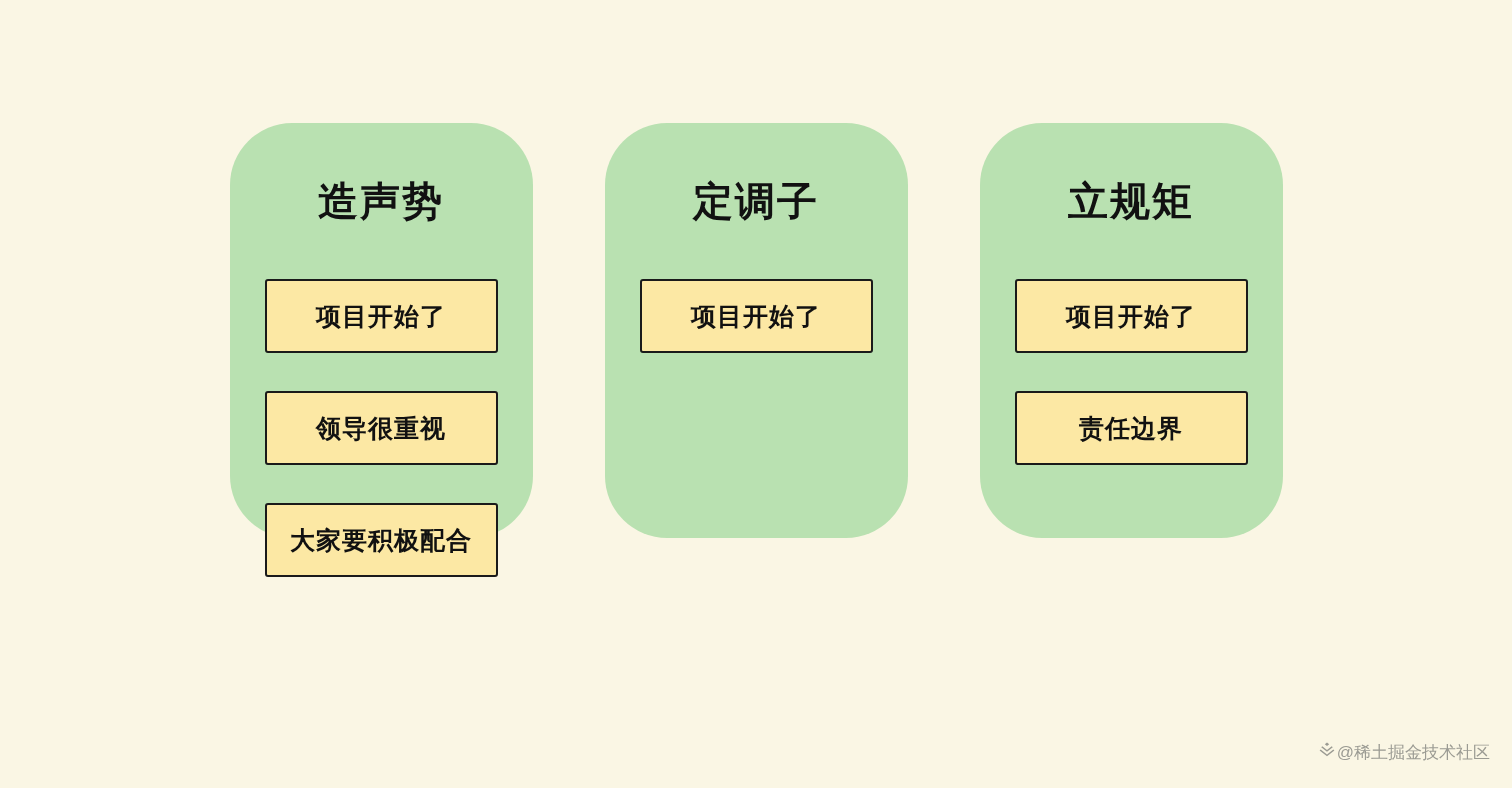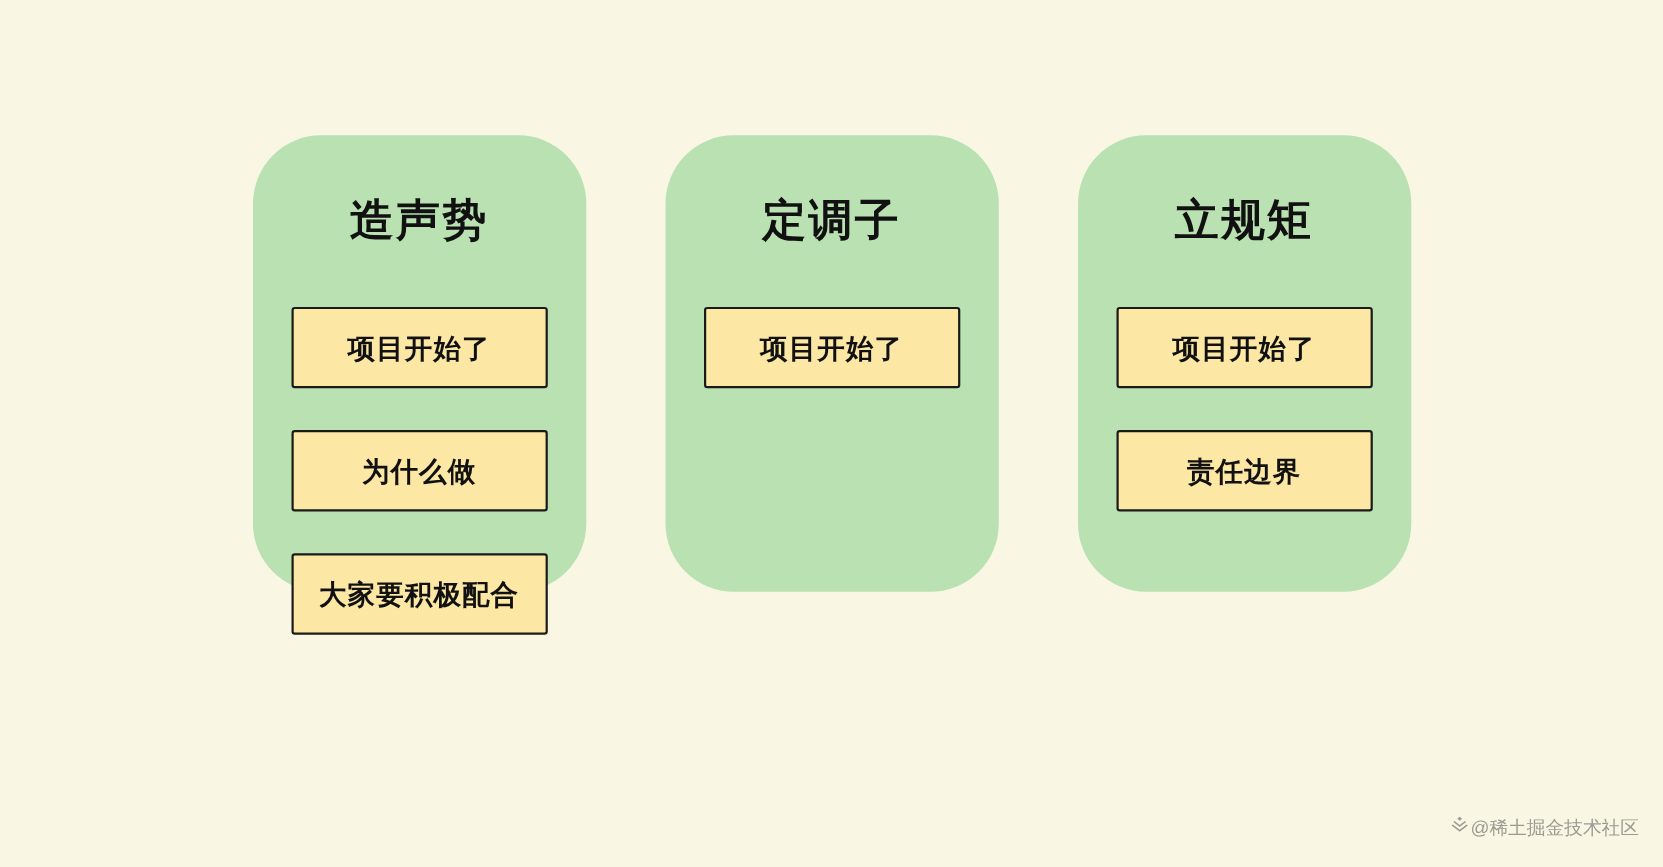--- a/index.html
+++ b/index.html
@@ -83,21 +83,21 @@
 </style>
 </head>
 <body>
 
 <div class="canvas">
 
   <div class="card">
     <div class="card-title">造声势</div>
     <div class="box-stack">
       <div class="item-box">项目开始了</div>
-      <div class="item-box">为什么做</div>
+      <div class="item-box">领导很重视</div>
       <div class="item-box">大家要积极配合</div>
     </div>
   </div>
 
   <div class="card">
     <div class="card-title">定调子</div>
     <div class="box-stack">
       <div class="item-box">项目开始了</div>
     </div>
   </div>

